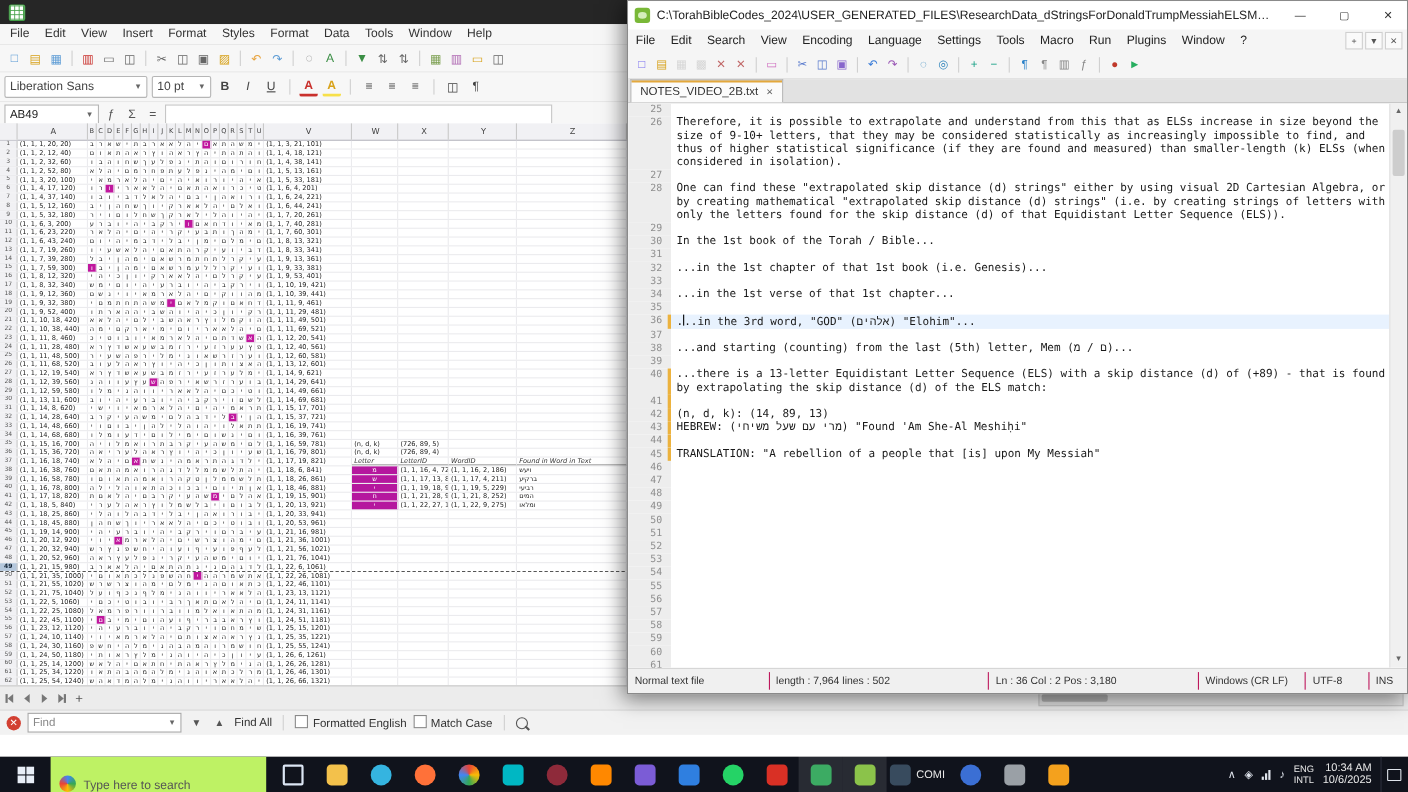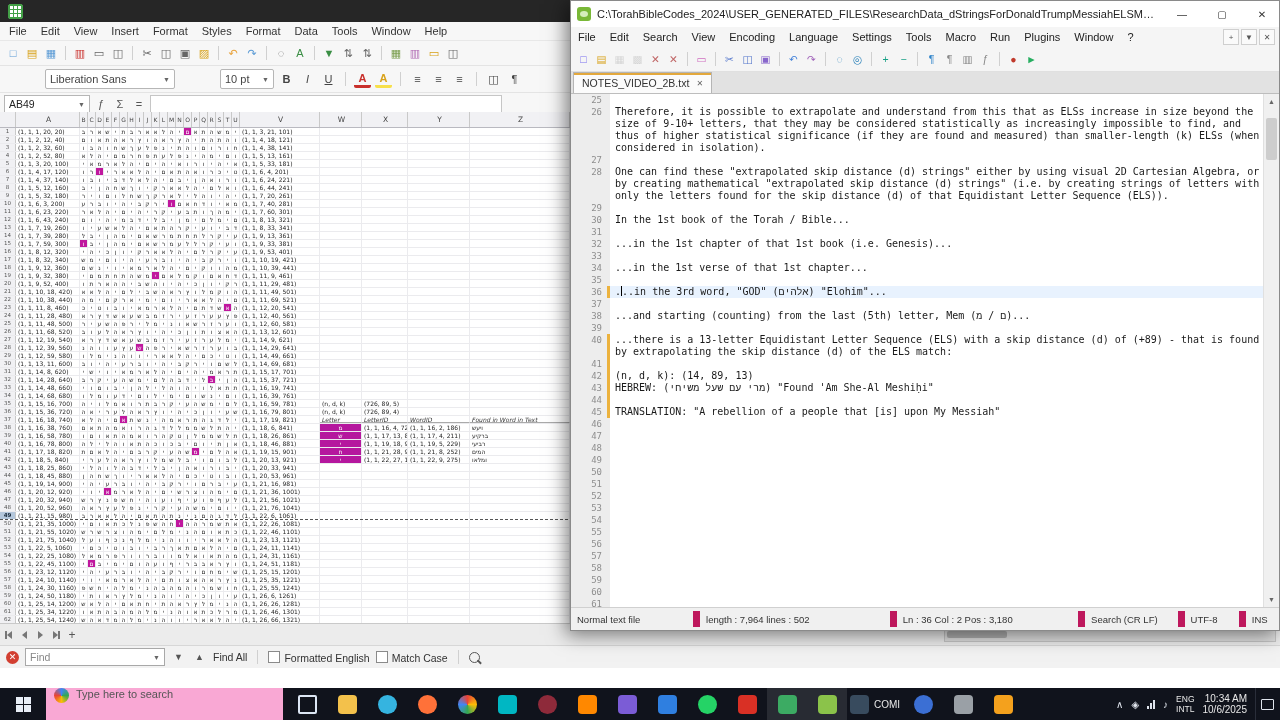--- a/index.html
+++ b/index.html
@@ -12,21 +12,21 @@
   .lo-titlebar{height:22px;background:#262626;color:#d6d6d6;display:flex;align-items:center;font-size:11px;padding:0 8px;gap:6px;}
   .lo-appicon{width:13px;height:13px;background:#fff;border:1px solid #43a047;border-radius:2px;
     background-image:linear-gradient(#43a047 1px,transparent 1px),linear-gradient(90deg,#43a047 1px,transparent 1px);background-size:4px 4px;}
   .lo-menubar{height:18px;background:#f7f7f7;display:flex;align-items:center;font-size:11px;color:#333;border-bottom:1px solid #e8e8e8;padding-left:2px;}
   .mitem{padding:0 7px;height:100%;display:flex;align-items:center;}
   .lo-toolbar{height:24px;background:#f7f7f7;display:flex;align-items:center;border-bottom:1px solid #e4e4e4;padding-left:4px;gap:1px;}
   .tbico{width:18px;height:18px;display:flex;align-items:center;justify-content:center;font-size:11px;border-radius:2px;color:#555;}
   .tbico.dis{opacity:.35;}
   .tbsep{width:1px;height:14px;background:#d0d0d0;margin:0 4px;}
   .lo-formatbar{height:26px;background:#f7f7f7;display:flex;align-items:center;border-bottom:1px solid #e4e4e4;padding-left:4px;gap:4px;font-size:11px;color:#444;}
-  .combo{background:#fff;border:1px solid #b6b6b6;height:18px;display:flex;align-items:center;padding:0 4px;gap:4px;border-radius:2px;margin-left:41px;}
+  .combo{background:#fff;border:1px solid #b6b6b6;height:18px;display:flex;align-items:center;padding:0 4px;gap:4px;border-radius:2px;}
   .combo .arrow{font-size:7px;color:#666;}
   .fmtbtn{width:17px;height:17px;display:flex;align-items:center;justify-content:center;border-radius:2px;color:#444;font-size:11px;}
   .lo-formulabar{height:22px;background:#f7f7f7;display:flex;align-items:center;border-bottom:1px solid #c9c9c9;padding-left:4px;gap:3px;font-size:11px;}
   .namebox{width:76px;height:17px;background:#fff;border:1px solid #b6b6b6;display:flex;align-items:center;padding:0 4px;justify-content:space-between;font-size:10.5px;color:#222;}
   .fxbtn{width:16px;height:16px;display:flex;align-items:center;justify-content:center;color:#555;font-size:11px;}
   .fm-input{flex:0 0 350px;height:17px;background:#fff;border:1px solid #c6c6c6;}
 
   
   .lo-grid{position:absolute;left:0;top:112px;width:578px;height:511px;overflow:hidden;background:#fff;font-family:"DejaVu Sans",sans-serif;}
   .hdr-row{display:flex;height:15px;background:#f1f1f4;border-bottom:1px solid #b9b9c0;}
@@ -93,28 +93,28 @@
   .eline{display:flex;align-items:stretch;}
   .egut{flex:0 0 31px;background:#ededed;color:#8e8e8e;text-align:right;padding-right:5px;border-right:3px solid transparent;font-size:9px;}
   .emark{border-right-color:#ecb23e;}
   .etext{flex:1;padding-left:5px;white-space:pre-wrap;word-break:break-word;max-width:650px;}
   .ecur{background:#e8f2fe;}
   .caret{display:inline-block;width:1px;height:10px;background:#000;vertical-align:-1px;}
   .npp-vscroll{flex:0 0 15px;background:#f0f0f0;border-left:1px solid #e0e0e0;position:relative;}
   .varrow{position:absolute;left:0;width:15px;height:15px;display:flex;align-items:center;justify-content:center;color:#666;font-size:7px;}
   .vthumb{position:absolute;left:2px;top:24px;width:11px;height:42px;background:#cdcdcd;border-radius:2px;}
   .npp-statusbar{height:22px;background:#f0f0f0;border-top:1px solid #d0d0d0;display:flex;align-items:center;font-size:9.5px;color:#333;flex:0 0 22px;}
-  .st-seg{height:16px;display:flex;align-items:center;padding:0 6px;border-right:7px solid #be185d;overflow:hidden;white-space:nowrap;}
+  .st-seg{height:16px;display:flex;align-items:center;padding:0 6px;border-right:1px solid #be185d;overflow:hidden;white-space:nowrap;}
 
   
   #taskbar{position:absolute;left:0;top:688px;width:1280px;height:32px;background:#10131c;display:flex;align-items:center;z-index:10;}
   .tb-start{width:46px;height:32px;display:flex;align-items:center;justify-content:center;}
   .winlogo{display:grid;grid-template-columns:7px 7px;grid-template-rows:7px 7px;gap:1px;}
   .winlogo div{background:#e8eef7;}
-  .tb-search{width:237px;height:32px;background:#f9a8d4;display:flex;align-items:flex-start;gap:7px;padding-left:8px;box-sizing:border-box;}
+  .tb-search{width:196px;height:32px;background:#bef264;display:flex;align-items:flex-end;gap:7px;padding-left:8px;box-sizing:border-box;}
   .searchball{width:15px;height:15px;border-radius:50%;background:conic-gradient(#4285f4,#34a853,#fbbc05,#ea4335,#4285f4);}
   .tb-search-text{font-size:11px;color:#555;}
   .tb-apps{display:flex;align-items:center;height:32px;margin-left:4px;}
   .tb-app{height:16px;min-width:34px;display:flex;align-items:center;justify-content:center;gap:5px;padding:12px 3px;}
   .tb-app.active{background:rgba(255,255,255,.10);box-shadow:inset 0 -2px 0 #76b9ed;}
   .tb-ico{width:19px;height:19px;border-radius:4px;}
   .tb-ico.circle{border-radius:50%;}
   .tb-label{color:#e8e8e8;font-size:10px;}
   .tb-tray{margin-left:auto;display:flex;align-items:center;height:32px;gap:8px;padding-right:2px;color:#e8e8e8;}
   .trayico{font-size:10px;color:#dfe4ec;}
@@ -2303,21 +2303,21 @@
       <div class="npp-vscroll">
         <div class="varrow" style="top:0;">▲</div>
         <div class="vthumb"></div>
         <div class="varrow" style="bottom:0;">▼</div>
       </div>
     </div>
     <div class="npp-statusbar">
       <div class="st-seg" style="width:130px;">Normal text file</div>
       <div class="st-seg" style="width:210px;">length : 7,964    lines : 502</div>
       <div class="st-seg" style="width:200px;">Ln : 36   Col : 2   Pos : 3,180</div>
-      <div class="st-seg" style="width:95px;">Search (CR LF)</div>
+      <div class="st-seg" style="width:95px;">Windows (CR LF)</div>
       <div class="st-seg" style="width:50px;">UTF-8</div>
       <div class="st-seg" style="width:25px;border-right:none;">INS</div>
     </div>
   </div>
 
   <div id="taskbar">
     <div class="tb-start">
       <div class="winlogo">
           <div></div>
           <div></div>

